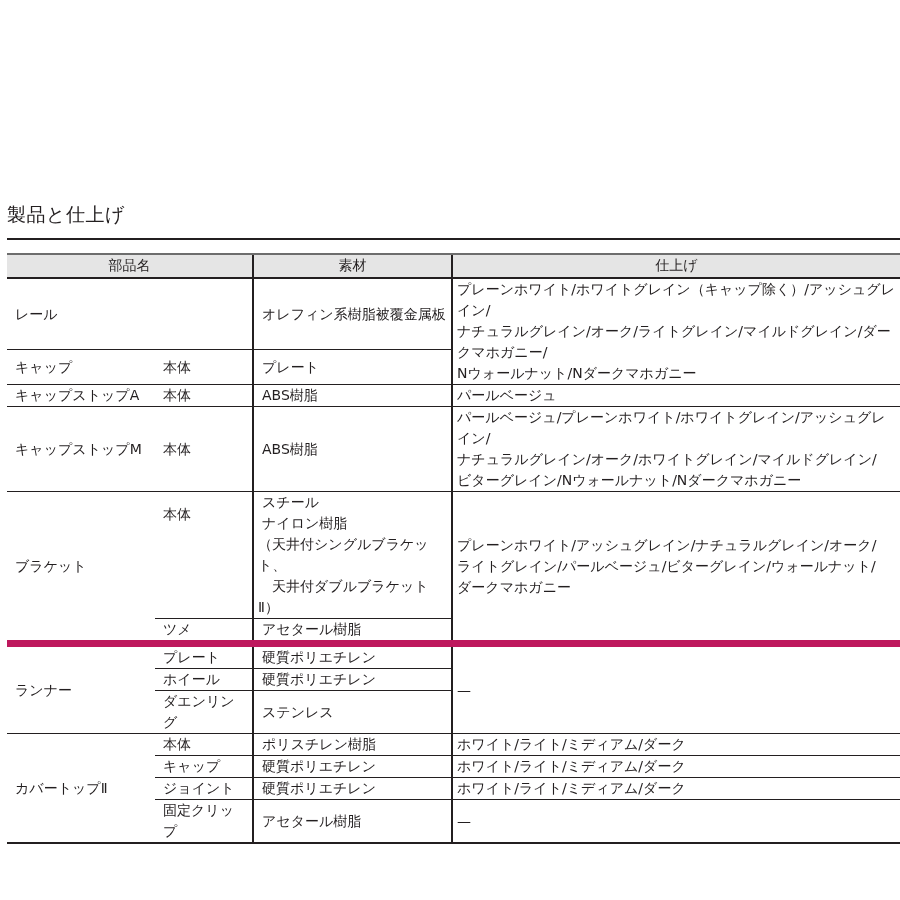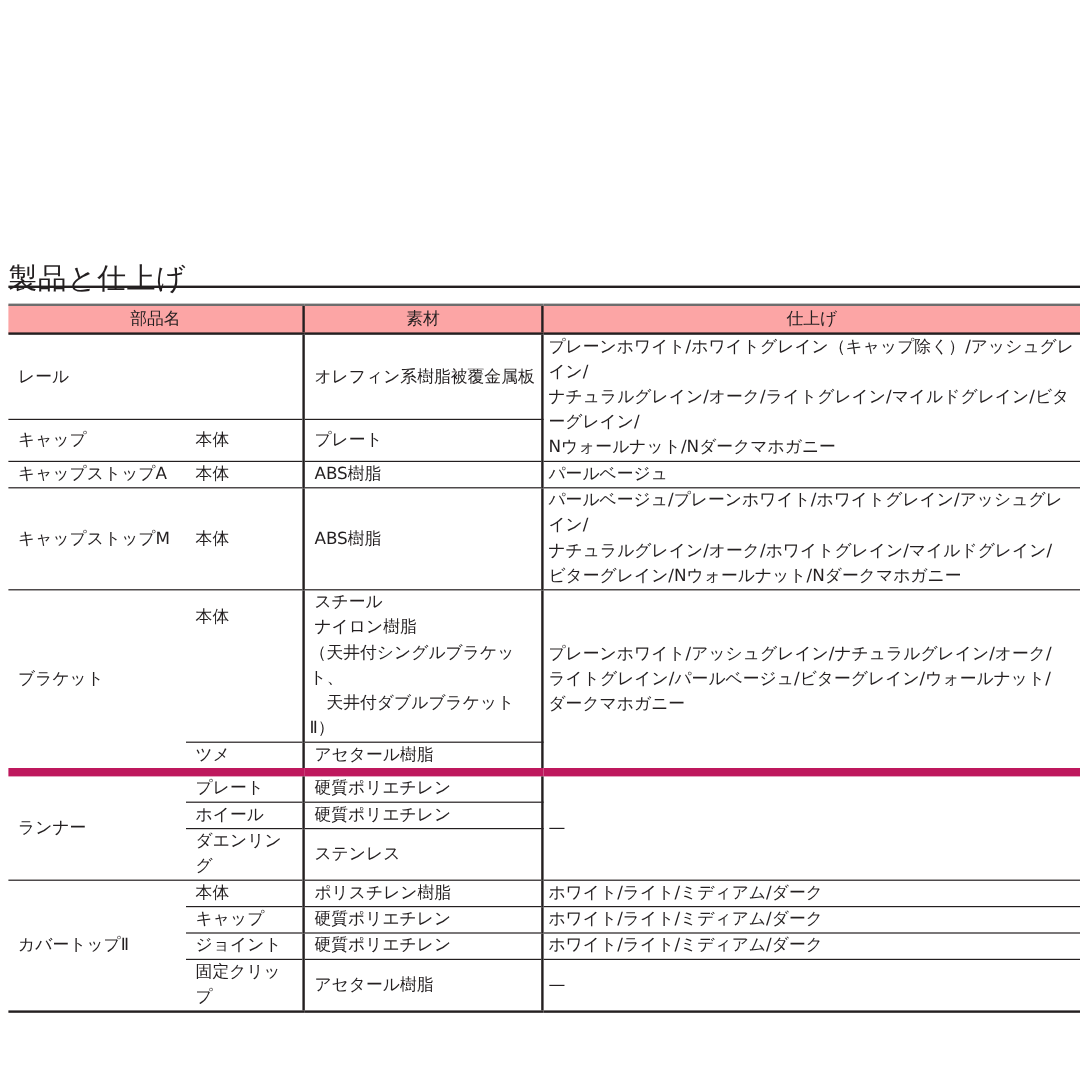--- a/index.html
+++ b/index.html
@@ -1,20 +1,20 @@
 <!DOCTYPE html>
 <html><head>
 <meta charset="utf-8">
 <style>
   html,body{margin:0;padding:0;background:#fff;}
   body{width:900px;height:900px;position:relative;overflow:hidden;font-family:"DejaVu Sans","Liberation Sans",sans-serif;color:#231f20;}
-  .title{position:absolute;left:7px;top:216px;font-size:24px;letter-spacing:0.5px;}
+  .title{position:absolute;left:7px;top:202px;font-size:19px;letter-spacing:0.5px;}
   .rule{position:absolute;left:7px;top:238px;width:893px;height:2px;background:#231f20;}
   table{position:absolute;left:7px;top:253px;width:893px;border-collapse:collapse;table-layout:fixed;font-size:14px;}
-  th{background:#fca5a5;font-weight:normal;height:22px;padding:0;border-top:2px solid #6d6d6d;border-bottom:2px solid #231f20;}
+  th{background:#e5e5e5;font-weight:normal;height:22px;padding:0;border-top:2px solid #6d6d6d;border-bottom:2px solid #231f20;}
   td{padding:0 4px 0 8px;vertical-align:middle;line-height:21px;}
   td.c4{padding-left:4px;}
   .vl{border-left:2px solid #231f20;}
   .bt{border-top:1.5px solid #231f20;}
   .bg{border-top:7px solid #be185d;}
   .bb{border-bottom:2px solid #231f20;margin-left:48px;}
   .top{vertical-align:top;}
 </style>
 </head>
 <body>
@@ -33,21 +33,21 @@
       <tr>
     <th colspan="2">部品名</th>
     <th class="vl">素材</th>
     <th class="vl">仕上げ</th>
   </tr>
   <tr style="height:45px">
     <td colspan="2">レール</td>
     <td class="vl">オレフィン系樹脂被覆金属板</td>
     <td class="vl c4 top" rowspan="2">
       <div>プレーンホワイト/ホワイトグレイン（キャップ除く）/アッシュグレイン/</div>
-      <div>ナチュラルグレイン/オーク/ライトグレイン/マイルドグレイン/ビターグレイン/</div>
+      <div>ナチュラルグレイン/オーク/ライトグレイン/マイルドグレイン/ダークマホガニー/</div>
       <div>Nウォールナット/Nダークマホガニー</div>
     </td>
   </tr>
   <tr style="height:22px">
     <td class="bt">キャップ</td>
     <td class="bt">本体</td>
     <td class="bt vl">プレート</td>
   </tr>
   <tr style="height:22px">
     <td class="bt">キャップストップA</td>

